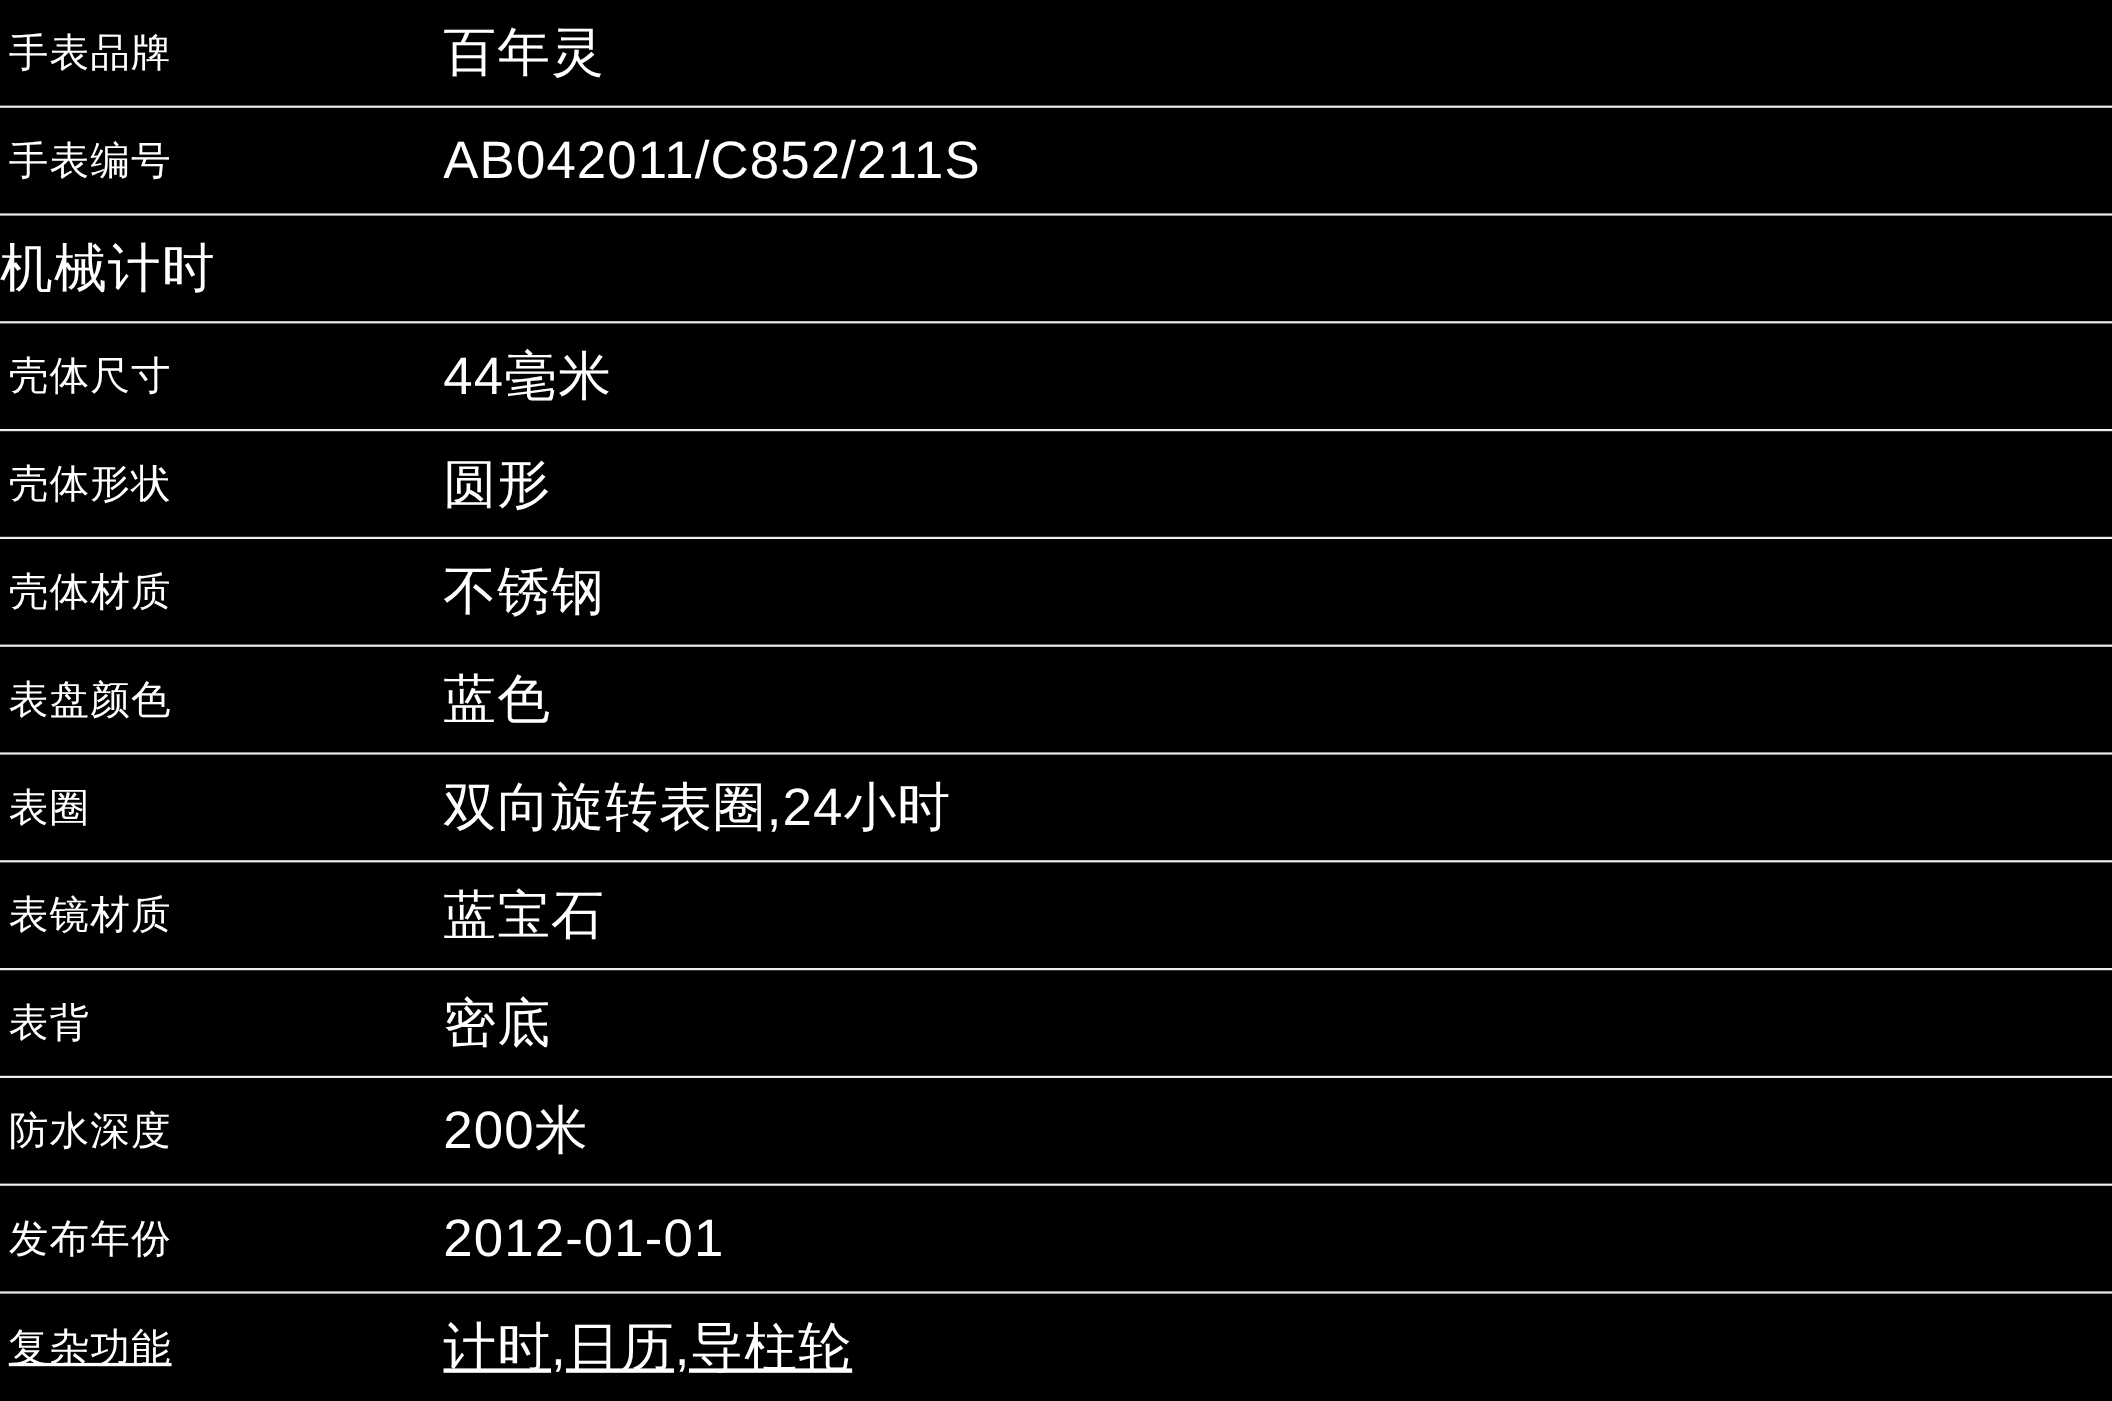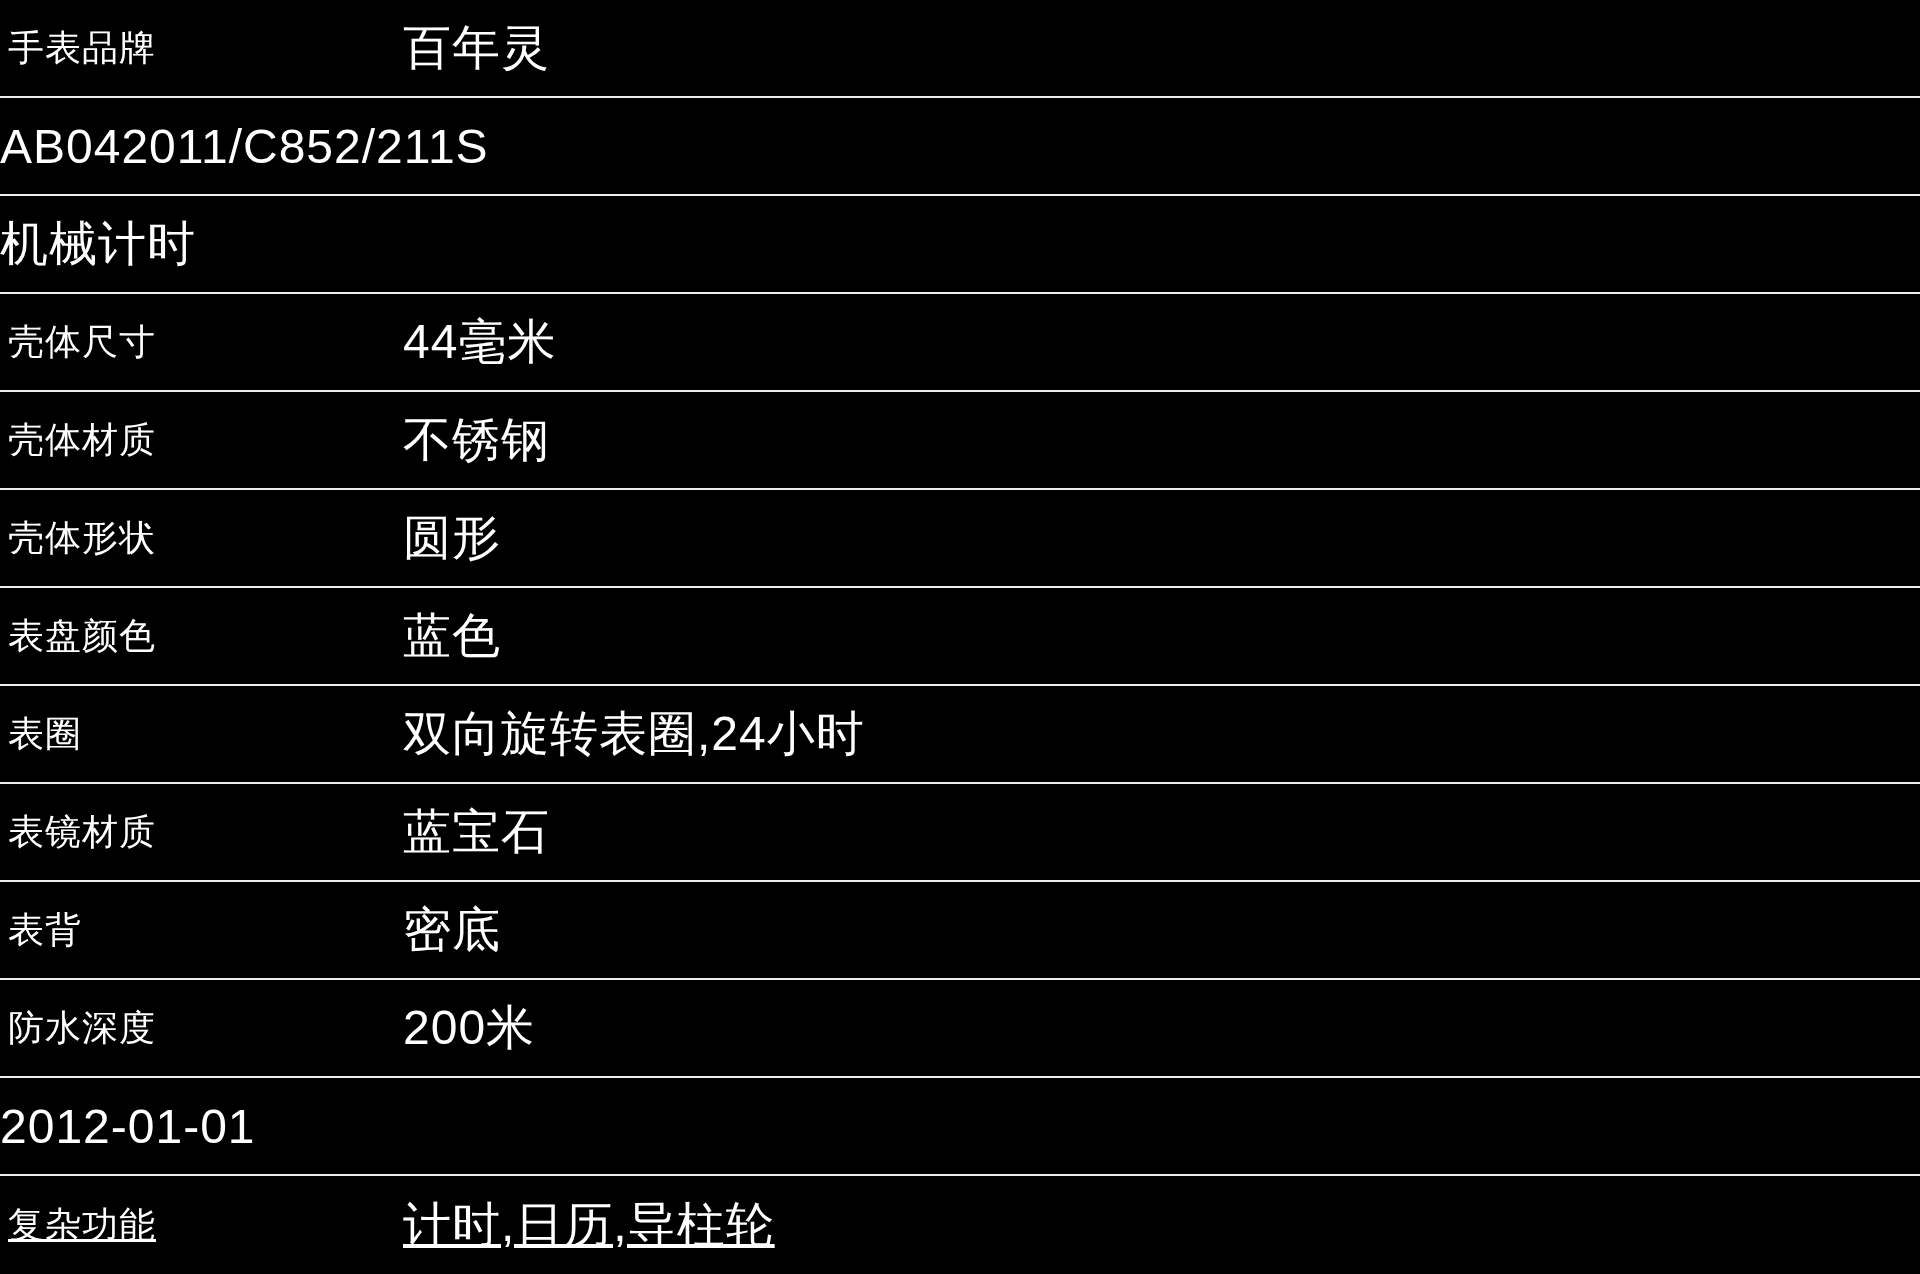--- a/index.html
+++ b/index.html
@@ -59,40 +59,41 @@
 </head>
 <body>
 
 <div class="spec-table">
   <div class="spec-row">
     <div class="spec-label">手表品牌</div>
     <div class="spec-value">百年灵</div>
   </div>
 
   <div class="spec-row">
+    <div class="spec-label">手表编号</div>
     <div class="spec-value">AB042011/C852/211S</div>
   </div>
 
   <div class="spec-row">
     <div class="spec-value">机械计时</div>
   </div>
 
   <div class="spec-row">
     <div class="spec-label">壳体尺寸</div>
     <div class="spec-value">44毫米</div>
   </div>
 
   <div class="spec-row">
-    <div class="spec-label">壳体材质</div>
-    <div class="spec-value">不锈钢</div>
+    <div class="spec-label">壳体形状</div>
+    <div class="spec-value">圆形</div>
   </div>
 
   <div class="spec-row">
-    <div class="spec-label">壳体形状</div>
-    <div class="spec-value">圆形</div>
+    <div class="spec-label">壳体材质</div>
+    <div class="spec-value">不锈钢</div>
   </div>
 
   <div class="spec-row">
     <div class="spec-label">表盘颜色</div>
     <div class="spec-value">蓝色</div>
   </div>
 
   <div class="spec-row">
     <div class="spec-label">表圈</div>
     <div class="spec-value">双向旋转表圈,24小时</div>
@@ -107,20 +108,21 @@
     <div class="spec-label">表背</div>
     <div class="spec-value">密底</div>
   </div>
 
   <div class="spec-row">
     <div class="spec-label">防水深度</div>
     <div class="spec-value">200米</div>
   </div>
 
   <div class="spec-row">
+    <div class="spec-label">发布年份</div>
     <div class="spec-value">2012-01-01</div>
   </div>
 
   <div class="spec-row">
     <div class="spec-label">复杂功能</div>
     <div class="spec-value">计时,日历,导柱轮</div>
   </div>
 </div>
 
 </body></html>

